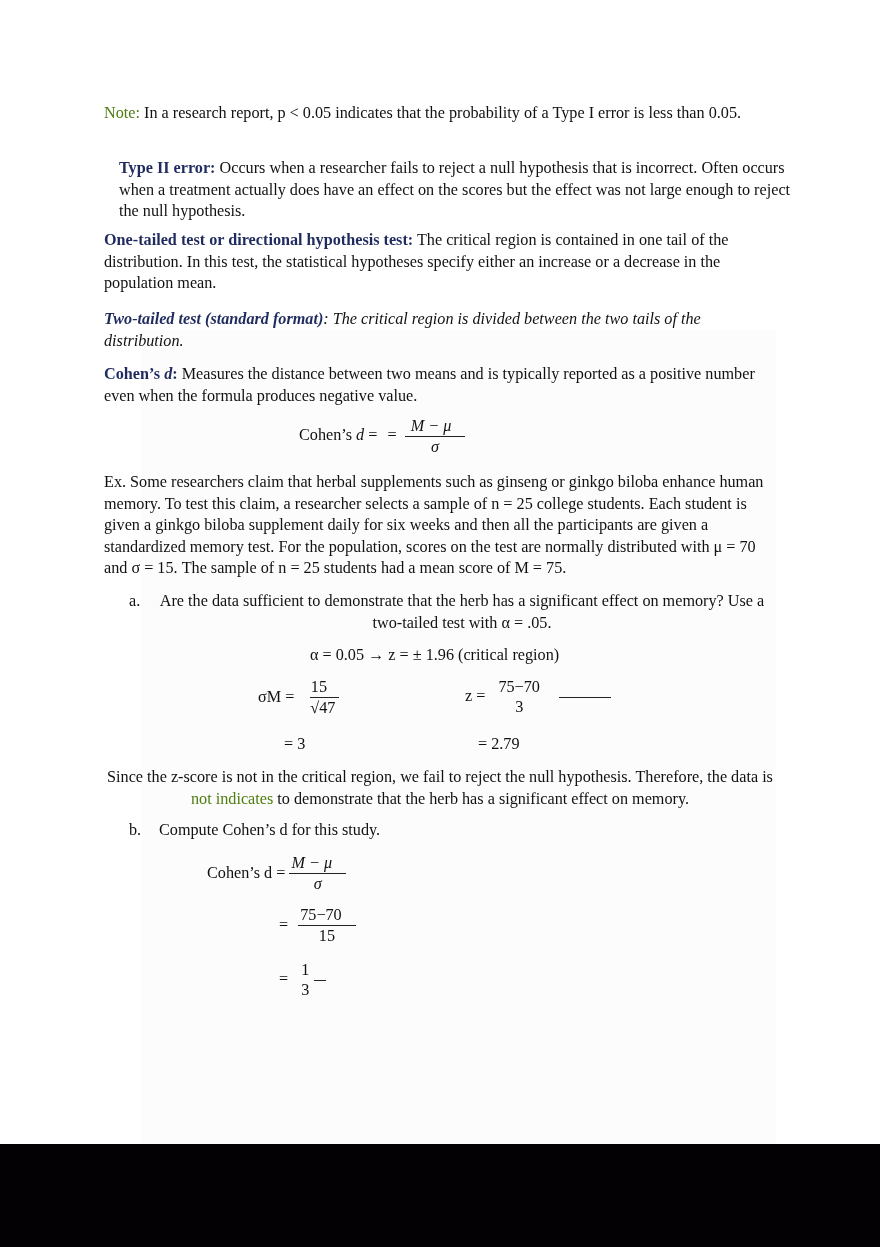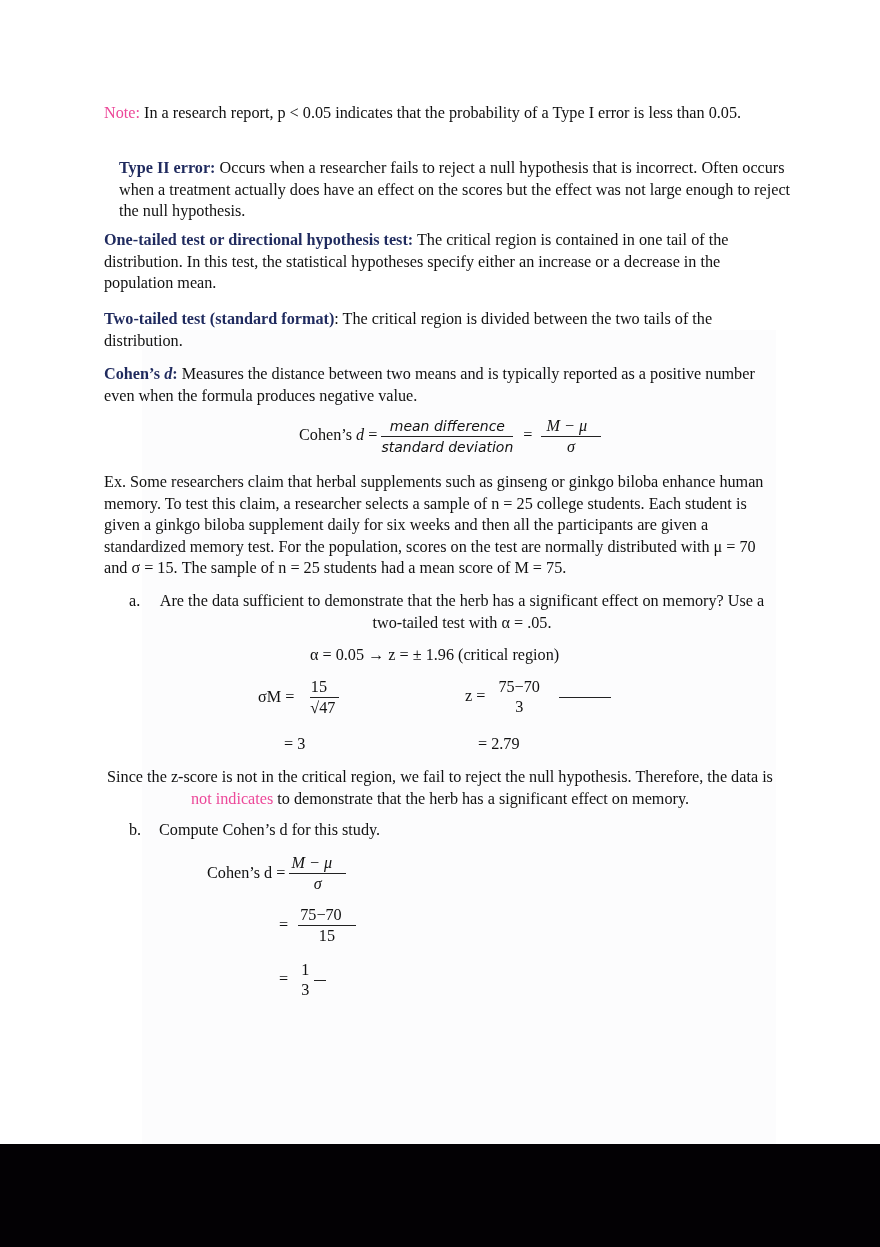--- a/index.html
+++ b/index.html
@@ -3,21 +3,21 @@
 <meta charset="utf-8">
 <style>
   html, body { margin:0; padding:0; }
   body { width:880px; height:1247px; background:#ffffff; position:relative; overflow:hidden;
          font-family:"Liberation Serif", "DejaVu Serif", serif; color:#111; }
   .panel { position:absolute; left:142px; top:330px; width:634px; height:814px; background:#fcfcfd; }
   .blackbar { position:absolute; left:0; top:1144px; width:880px; height:103px; background:#030104; }
   .page { position:absolute; left:104px; top:103px; width:672px; font-size:16.2px; line-height:21.6px; }
   p { margin:0; }
   .para { position:absolute; left:0; width:672px; }
-  .red { color:#ec4899; }
+  .red { color:#4d7c0f; }
   .term { color:#1f2a5e; font-weight:bold; }
   .abs { position:absolute; white-space:nowrap; }
   .frac { display:inline-block; vertical-align:middle; text-align:center; }
   .frac .num, .frac .den { display:block; line-height:20px; }
   .frac .num { border-bottom:1px solid #222; padding:0 3px; }
   .ital { font-style:italic; }
   .sans-ital { font-family:"DejaVu Sans", sans-serif; font-style:italic; font-size:14px; }
   .line { display:inline-block; height:1px; background:#222; vertical-align:middle; }
 </style>
 </head>
@@ -32,35 +32,31 @@
   </p>
 
   <p class="para" style="top:55px;margin-left:15px;">
     <span class="term">Type II error:</span><span> Occurs when a researcher fails to reject a null hypothesis that is incorrect. Often occurs when a treatment actually does have an effect on the scores but the effect was not large enough to reject the null hypothesis.</span>
   </p>
 
   <p class="para" style="top:127px;">
     <span class="term">One-tailed test or directional hypothesis test:</span><span> The critical region is contained in one tail of the distribution. In this test, the statistical hypotheses specify either an increase or a decrease in the population mean.</span>
   </p>
 
-  <p class="para" style="top:206px;">
+  <p class="para" style="top:206px;font-style:italic;">
     <span class="term">Two-tailed test (standard format)</span><span>: The critical region is divided between the two tails of the distribution.</span>
   </p>
 
   <p class="para" style="top:261px;">
     <span class="term"><span>Cohen’s </span><i>d</i><span>:</span></span><span> Measures the distance between two means and is typically reported as a positive number even when the formula produces negative value.</span>
   </p>
 
   <div class="abs" style="left:195px; top:313px;">
     <span>Cohen’s </span><i>d</i>
     <span>=</span>
-    <span class="frac">
-      <span class="num sans-ital">mean difference</span>
-      <span class="den sans-ital">standard deviation</span>
-    </span>
     <span style="margin-left:6px;">=</span>
     <span class="frac" style="margin-left:4px;">
       <span class="num ital" style="padding:0 14px 0 6px;">M − μ</span>
       <span class="den ital">σ</span>
     </span>
   </div>
 
   <p class="para" style="top:369px;">Ex. Some researchers claim that herbal supplements such as ginseng or ginkgo biloba enhance human memory. To test this claim, a researcher selects a sample of n = 25 college students. Each student is given a ginkgo biloba supplement daily for six weeks and then all the participants are given a standardized memory test. For the population, scores on the test are normally distributed with μ = 70 and σ = 15. The sample of n = 25 students had a mean score of M = 75.</p>
 
   <div class="para" style="top:488px; left:25px; width:640px;">

